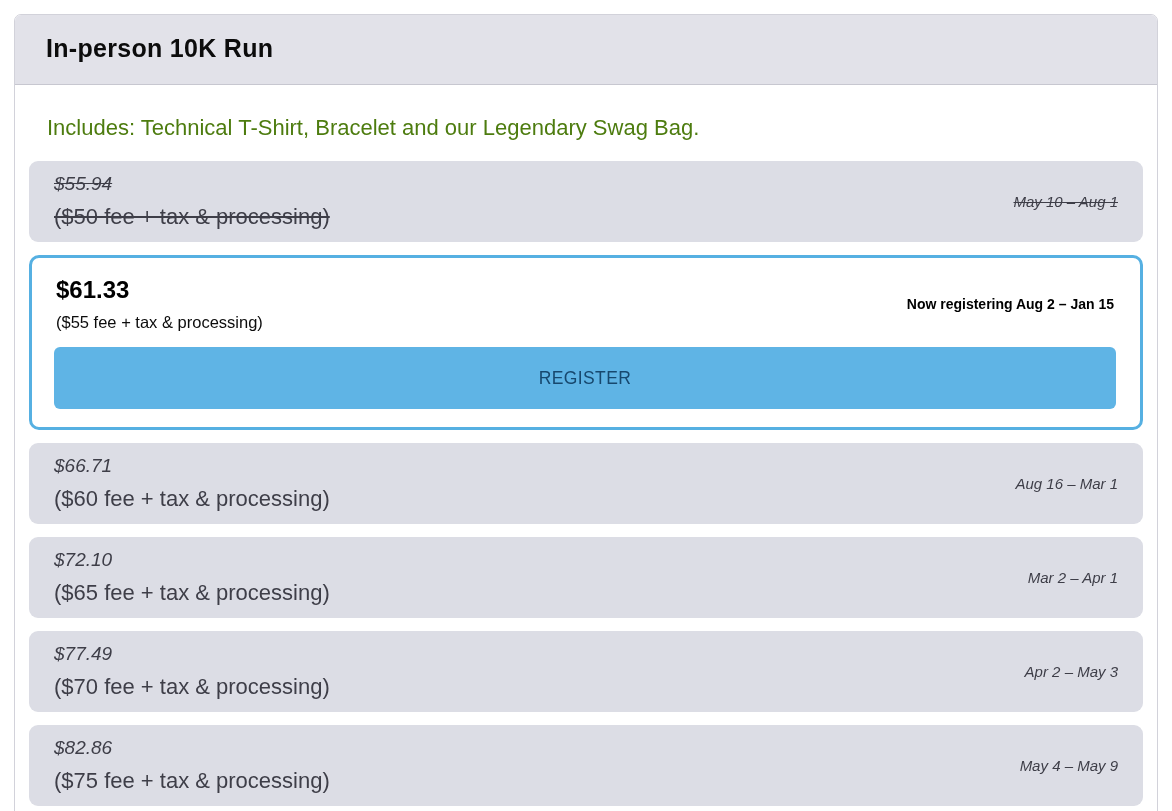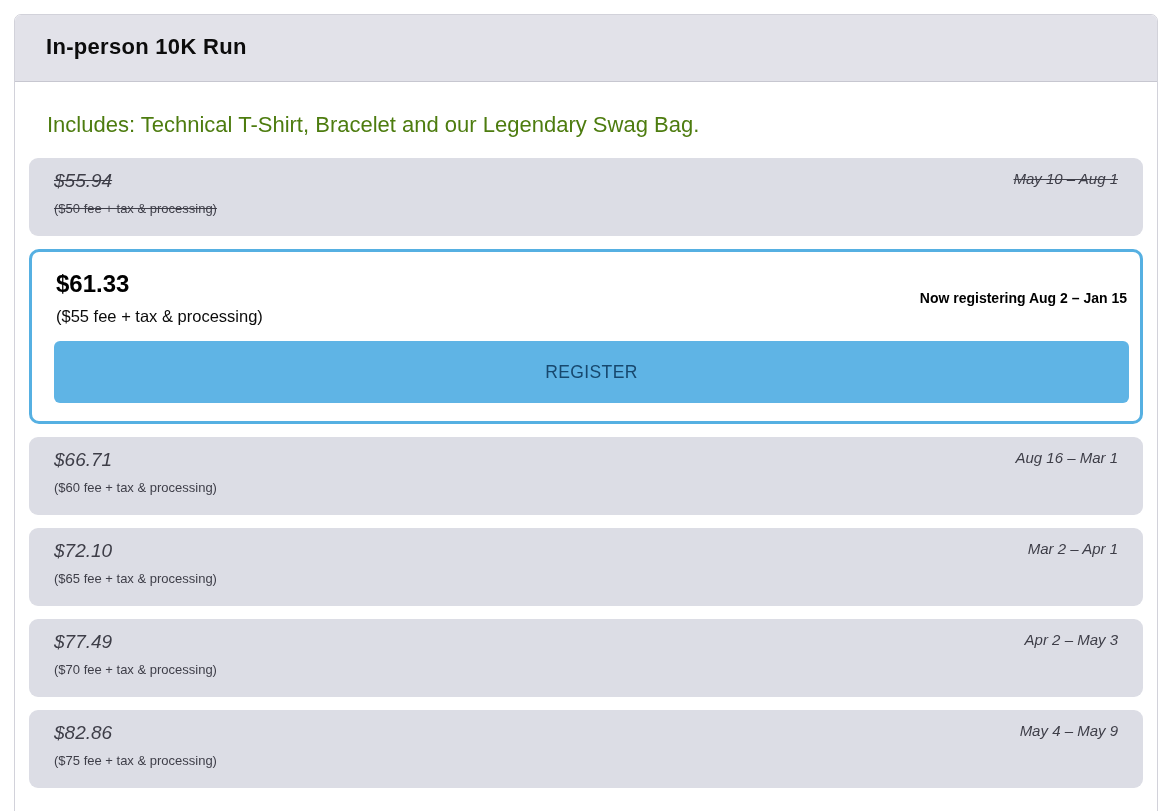--- a/index.html
+++ b/index.html
@@ -25,68 +25,69 @@
     border-radius:7px;
     background:#fff;
     overflow:hidden;
   }
   .card-header{
     background:var(--header-bg);
     border-bottom:1px solid #c7c7d0;
     padding:19px 31px 21px 31px;
   }
   .card-title{
-    font-size:22px;
+    font-size:25px;
     font-weight:bold;
     color:#0c0c0c;
     letter-spacing:0.3px;
   }
   .card-body{
     padding:14px 14px 30px 14px;
   }
   .description{
     color:#4d7c0f;
     font-size:22px;
     padding:16px 18px 20px 18px;
   }
   .tier{
     background:var(--row-bg);
     border-radius:9px;
     min-height:78px;
     margin:0 0 13px 0;
     display:flex;
+    align-items:center;
     justify-content:space-between;
     padding:12px 25px;
     color:var(--muted-text);
   }
   .tier:last-child{margin-bottom:6px;}
   .tier .price{
     font-size:19px;
     font-style:italic;
     margin-bottom:9px;
   }
   .tier .fee{
-    font-size:13px;
+    font-size:22px;
   }
   .tier .dates{
     font-size:15px;
     font-style:italic;
     white-space:nowrap;
   }
   .tier.past .price,
   .tier.past .fee,
   .tier.past .dates{
     text-decoration:line-through;
   }
   .tier.active{
     background:#ffffff;
     border:3px solid var(--accent-border);
     border-radius:10px;
     display:block;
-    padding:18px 11px 18px 22px;
+    padding:18px 24px 18px 22px;
     color:#000;
     margin-bottom:13px;
   }
   .tier.active .top-row{
     display:flex;
     align-items:center;
     justify-content:space-between;
     padding:0 2px;
   }
   .tier.active .price{

